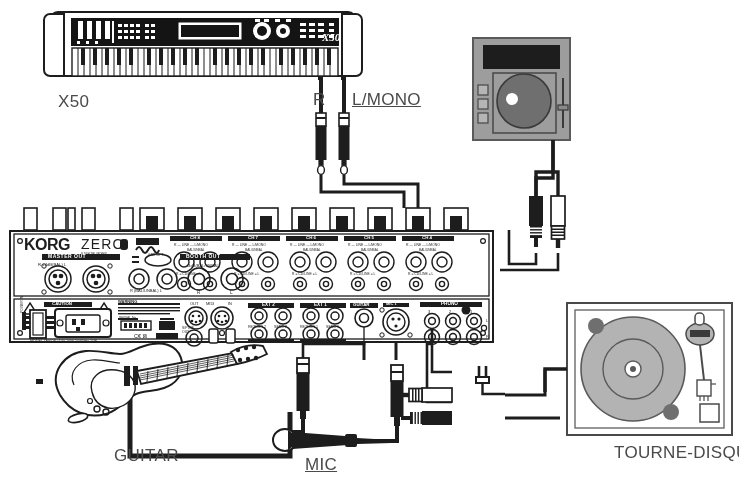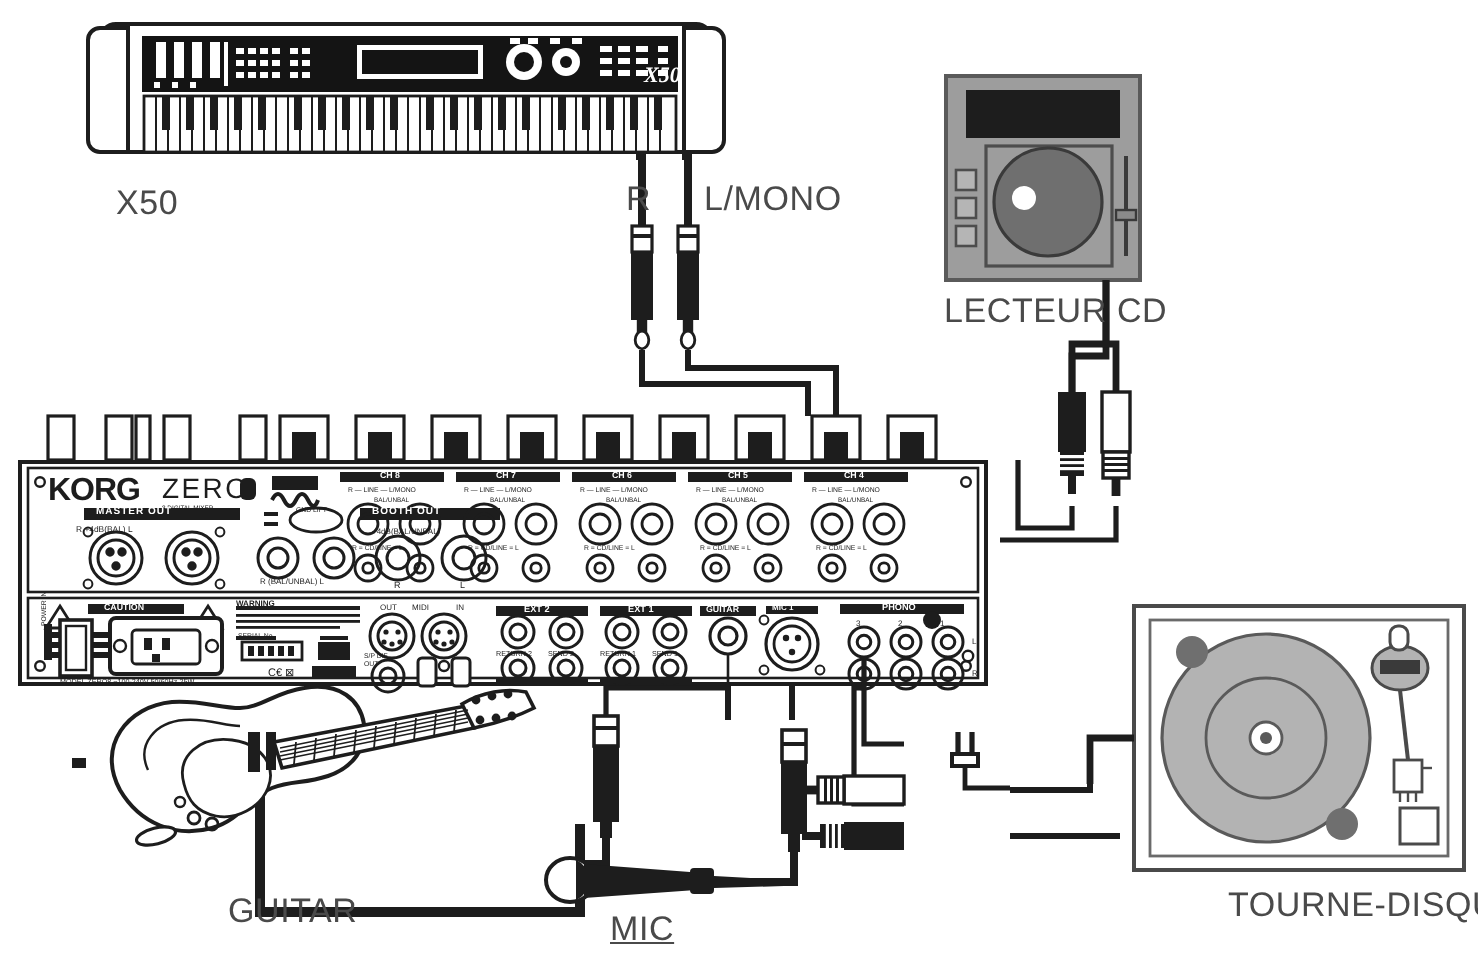--- a/index.html
+++ b/index.html
@@ -639,22 +639,21 @@
       <ellipse cx="285" cy="440" rx="12" ry="11" fill="#ffffff" stroke="#1d1d1d" stroke-width="2"></ellipse>
       <path d="M288 430 a11 11 0 0 1 0 20 z" fill="#1d1d1d"></path>
       <path d="M292 432 L345 436 L348 445 L292 449 z" fill="#1d1d1d"></path>
       <rect x="345" y="434" width="12" height="13" rx="2" fill="#1d1d1d"></rect>
       <path d="M357 438 L392 440 L392 443 L357 444 z" fill="#1d1d1d"></path>
     </g>
   </svg>
 
   <div class="lbl" style="left:58px; top:92px;">X50</div>
   <div class="lbl" style="left:313px; top:90px;">R</div>
-  <div class="lbl" style="left:352px; top:90px;">L/MONO</div>
-  <div class="lbl" style="left:472px; top:146px;">LECTEUR CD</div>
+  <div class="lbl" style="left:352px; top:90px;text-decoration:underline;">L/MONO</div>
   <div class="lbl" style="left:614px; top:443px;">TOURNE-DISQUE</div>
   <div class="lbl" style="left:114px; top:446px;">GUITAR</div>
   <div class="lbl" style="left:305px; top:455px;text-decoration:underline;">MIC</div>
 
   <div class="node" style="left:0;top:0;width:739px;height:481px;pointer-events:none;">
     <div style="position:absolute;left:48px;top:253px;font-size:5px;color:#fff;font-weight:bold;letter-spacing:.5px;">MASTER OUT</div>
     <div style="position:absolute;left:186px;top:253px;font-size:5px;color:#fff;font-weight:bold;letter-spacing:.5px;">BOOTH OUT</div>
     <div style="position:absolute;left:38px;top:262px;font-size:4.2px;color:#1d1d1d;">R  +4dB(BAL)  L</div>
     <div style="position:absolute;left:130px;top:288px;font-size:4px;color:#1d1d1d;">R (BAL/UNBAL) L</div>
     <div style="position:absolute;left:186px;top:263px;font-size:4px;color:#1d1d1d;">+4dB(BAL/UNBAL)</div>

